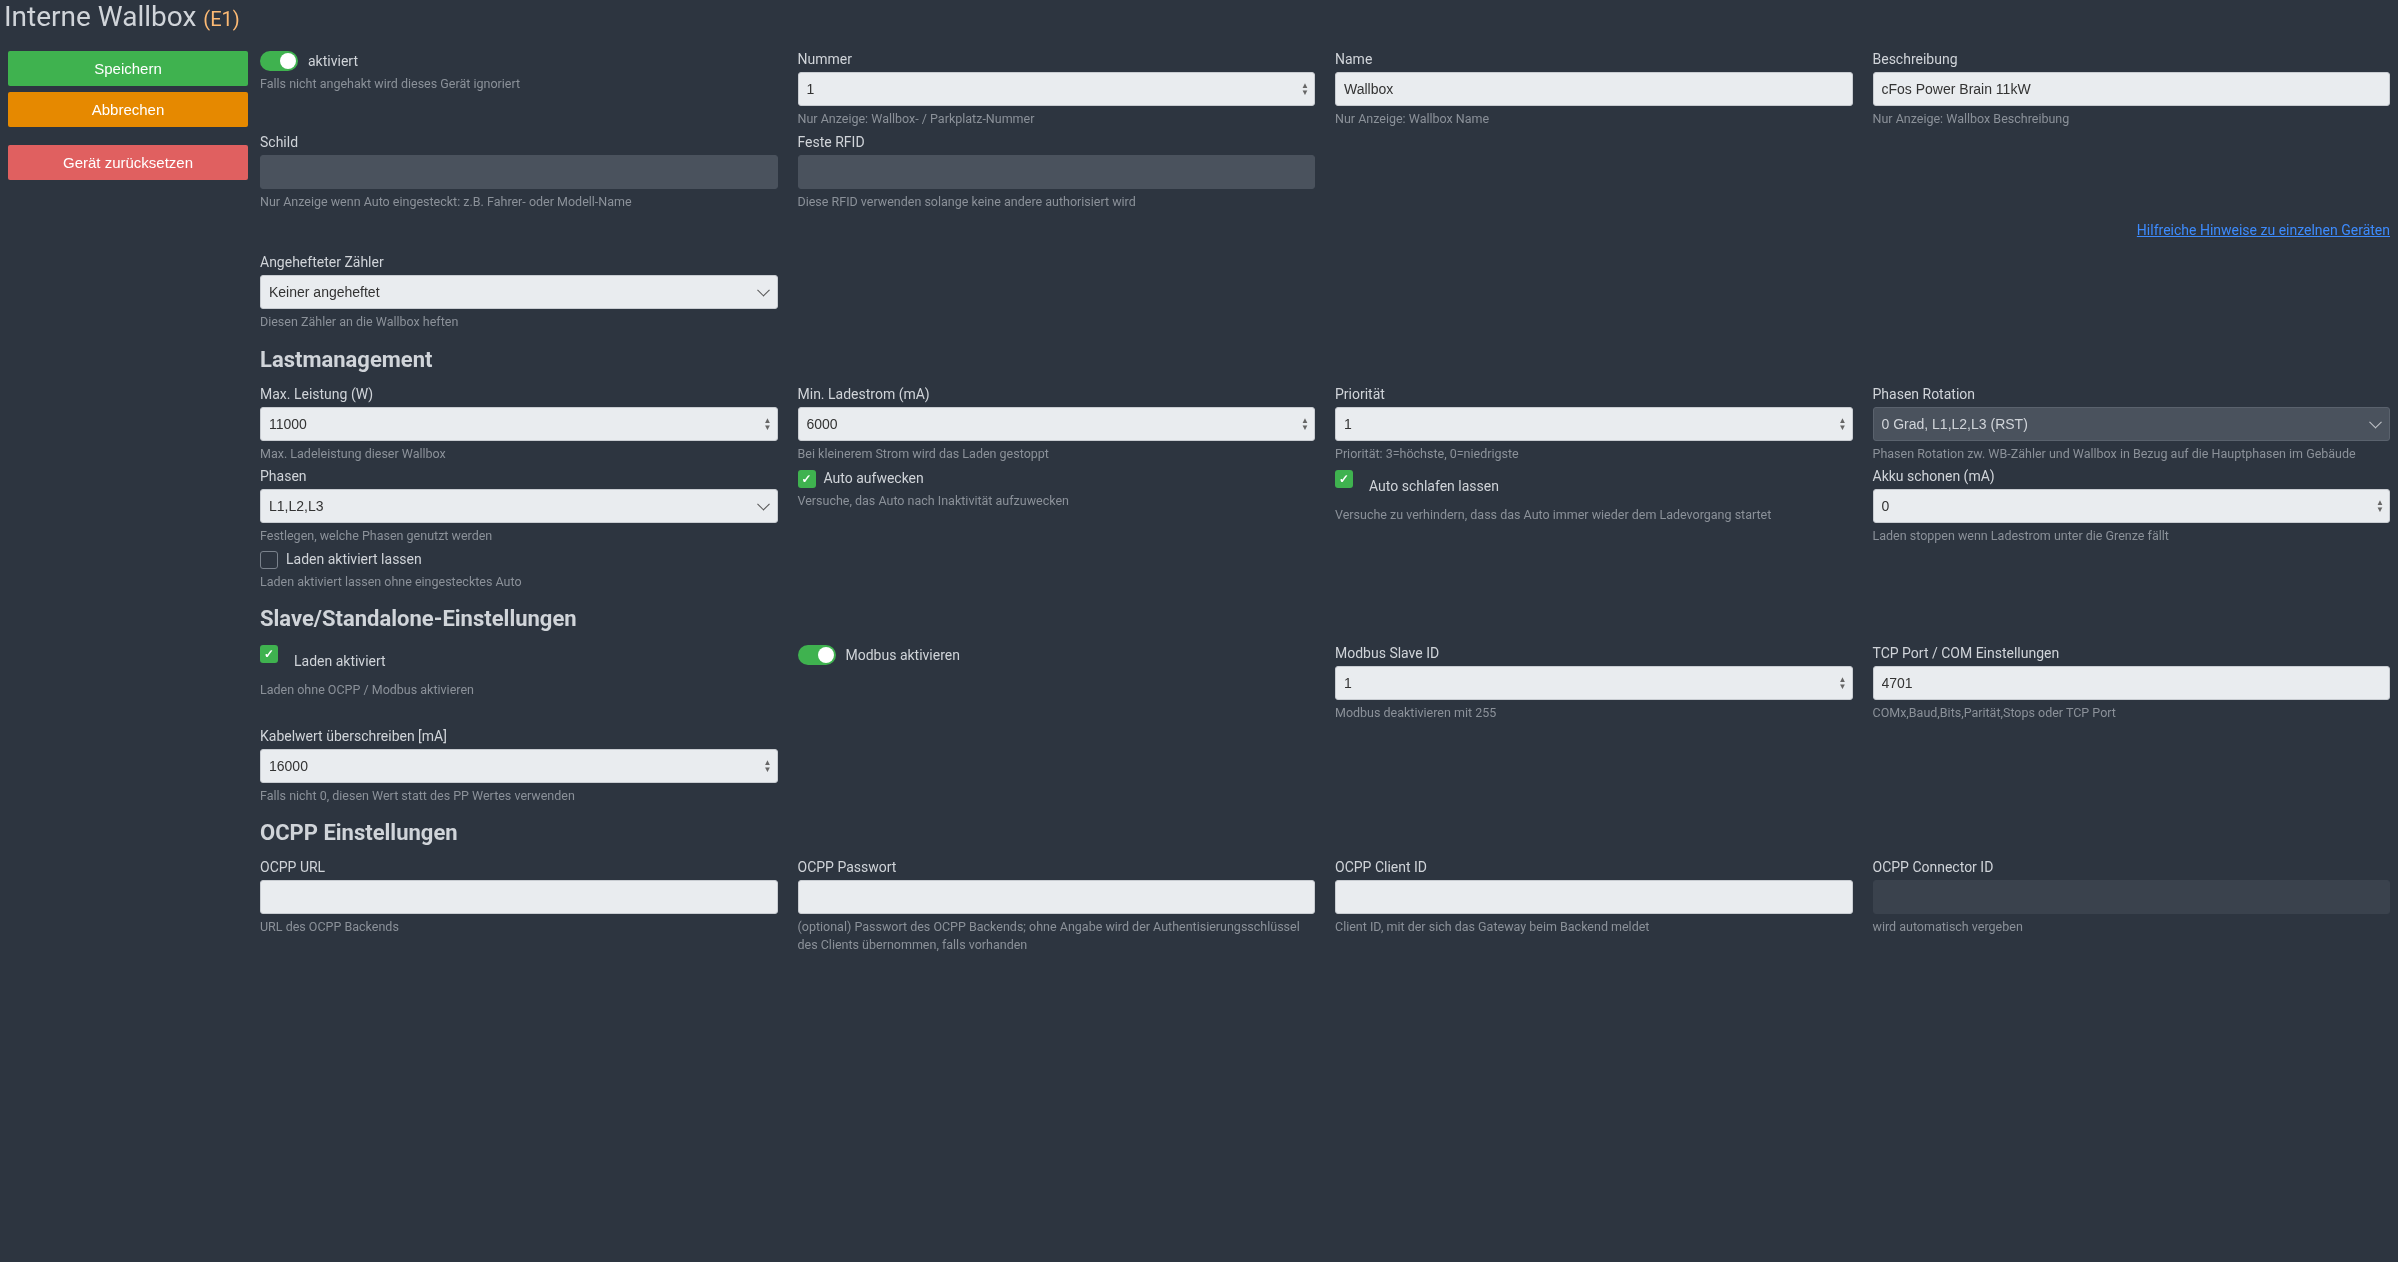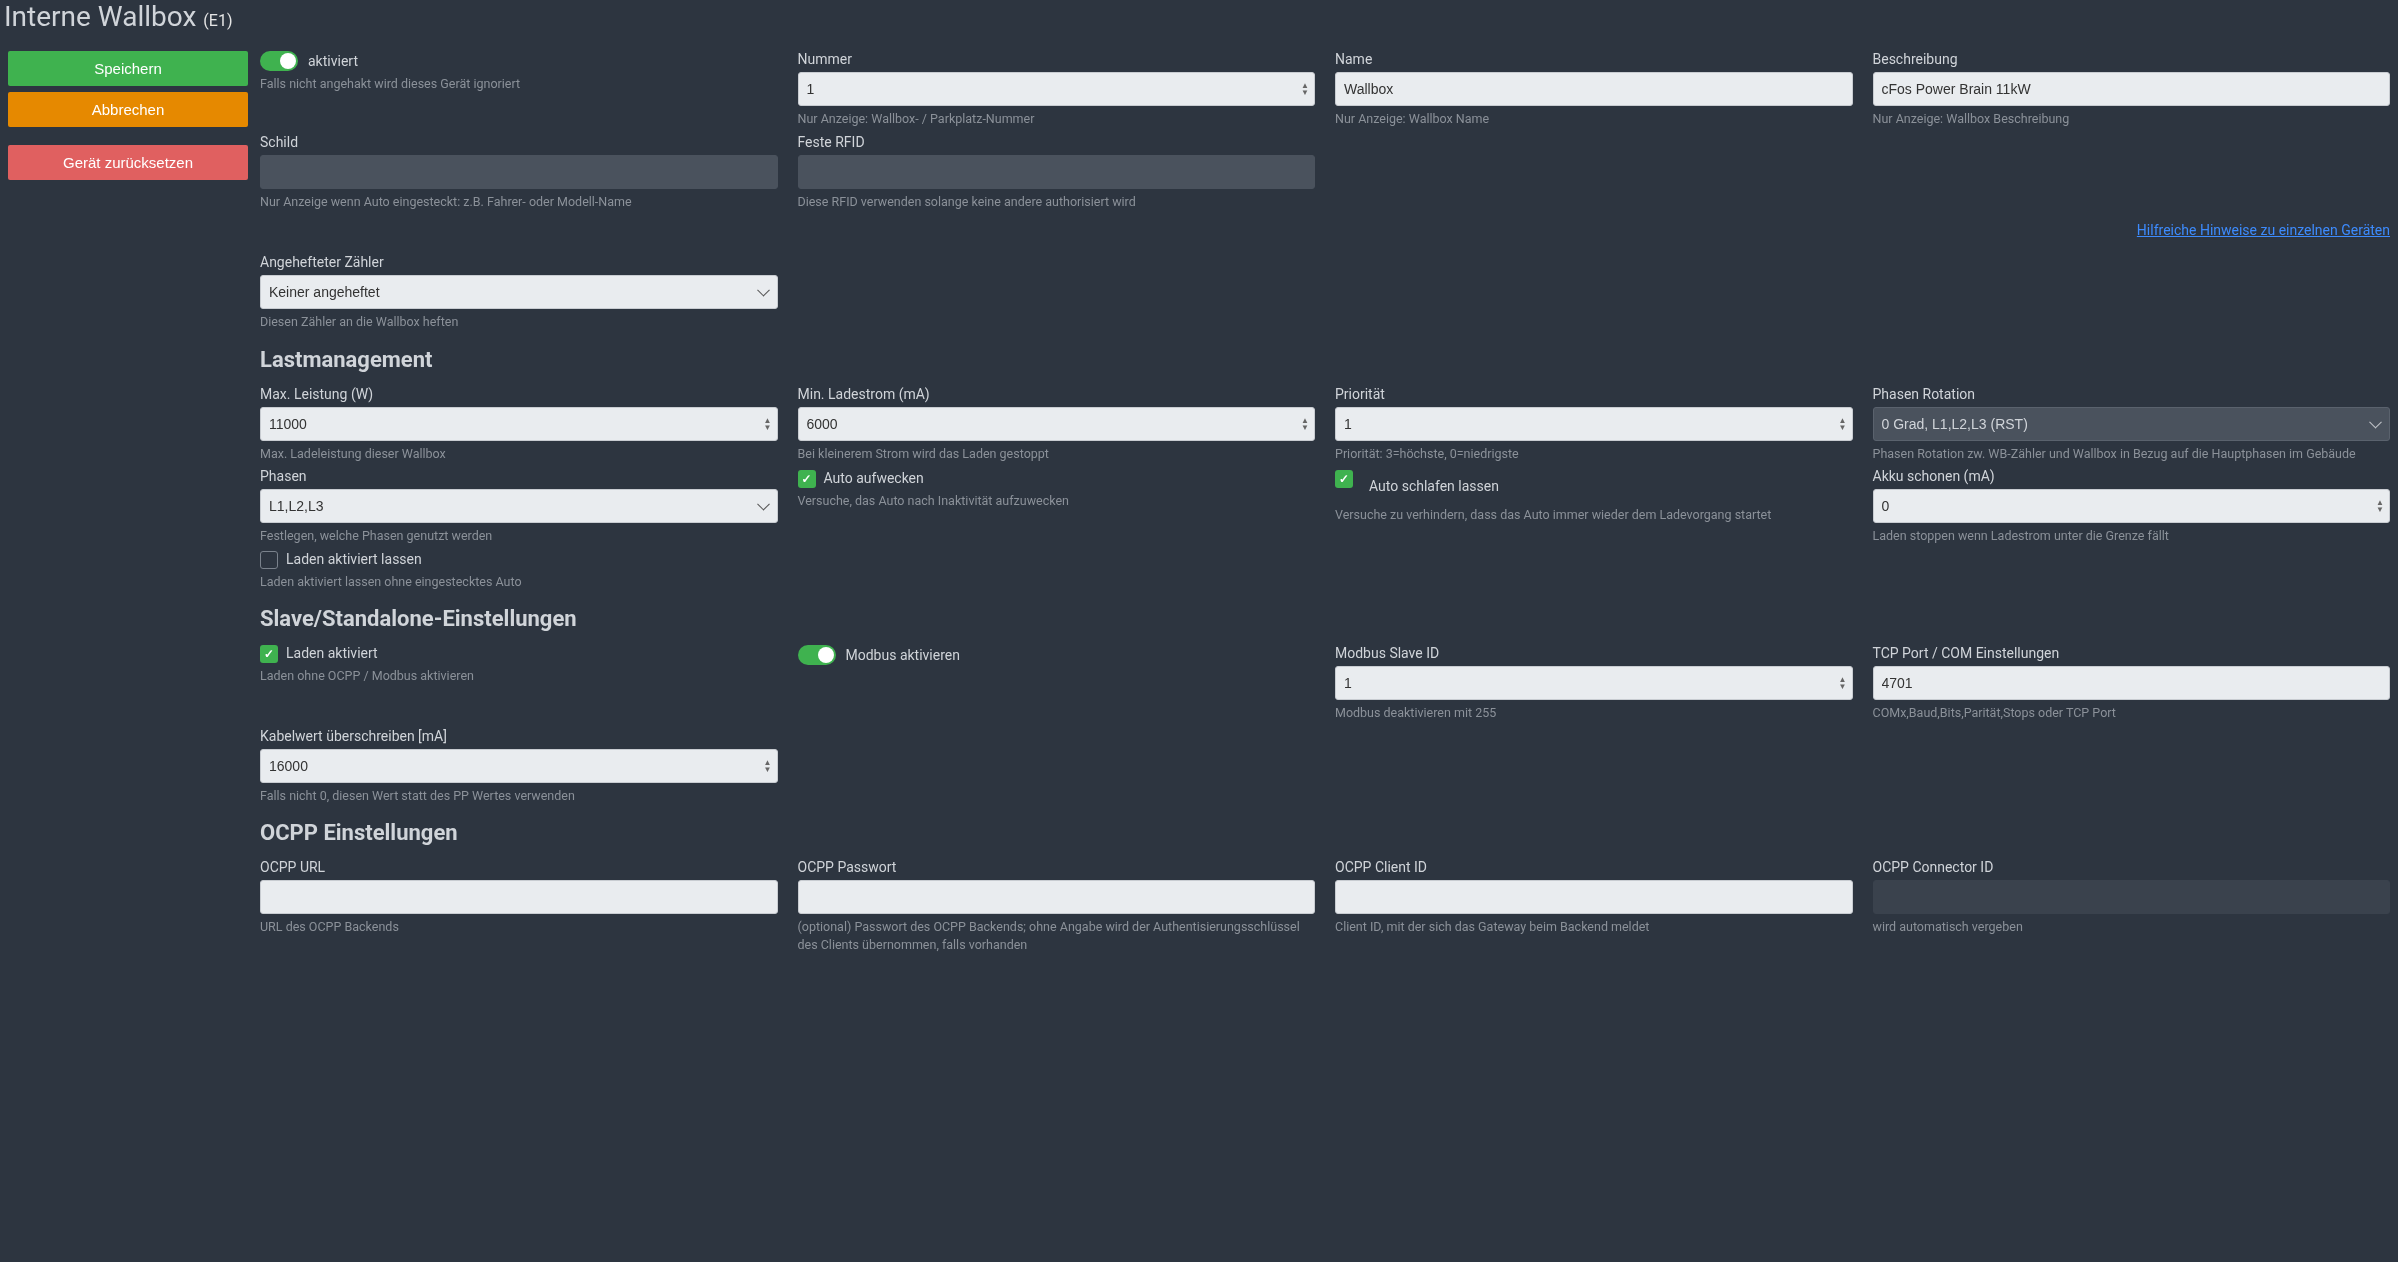--- a/index.html
+++ b/index.html
@@ -27,22 +27,22 @@
       flex: 1;
     }
     h1 {
       font-size: 28px;
       font-weight: 400;
       color: #d0d4d9;
       margin-bottom: 10px;
       padding-left: 4px;
     }
     h1 .suffix {
-      font-size: 16px;
-      color: #e5e5e5;
+      font-size: 20px;
+      color: #fdba74;
     }
     h2 {
       font-size: 22px;
       font-weight: 700;
       color: #d0d4d9;
       margin: 10px 0 8px 0;
       grid-column: 1 / -1;
     }
     .btn {
       display: block;
@@ -368,21 +368,21 @@
       </div>
       <div class="field"></div>
       <div class="field"></div>
       <div class="field"></div>
 
       <h2>Slave/Standalone-Einstellungen</h2>
 
       <div class="field">
         <div class="check-row">
           <div class="checkbox checked"></div>
-          <span class="label" style="margin:0">Laden aktiviert</span>
+          <span class="label" style="margin:8px">Laden aktiviert</span>
         </div>
         <div class="help">Laden ohne OCPP / Modbus aktivieren</div>
       </div>
 
       <div class="field">
         <div class="toggle-row">
           <div class="toggle"></div>
           <span class="label" style="margin:0">Modbus aktivieren</span>
         </div>
       </div>

